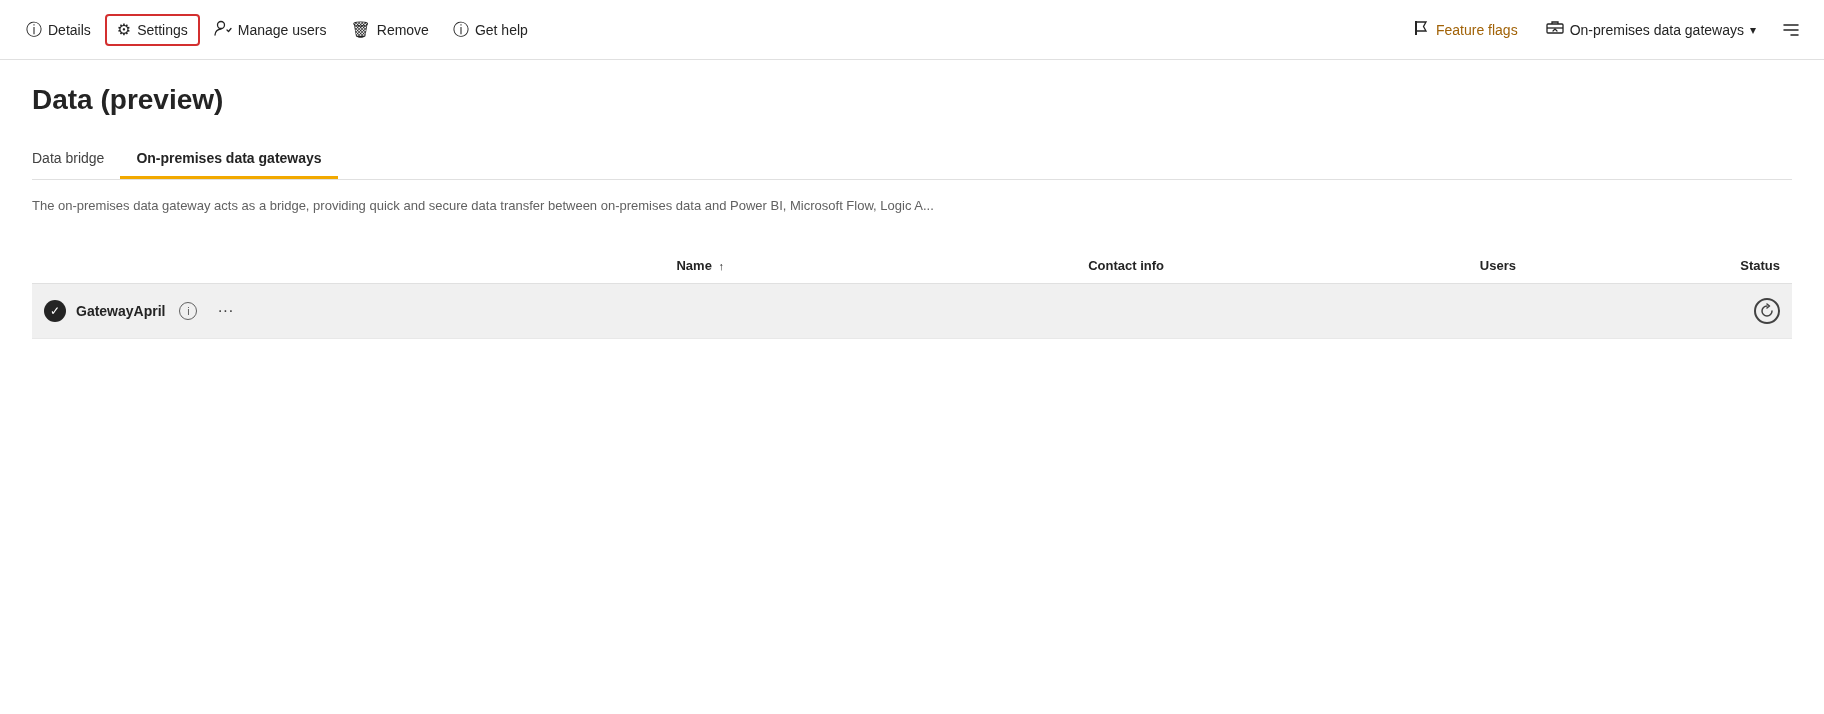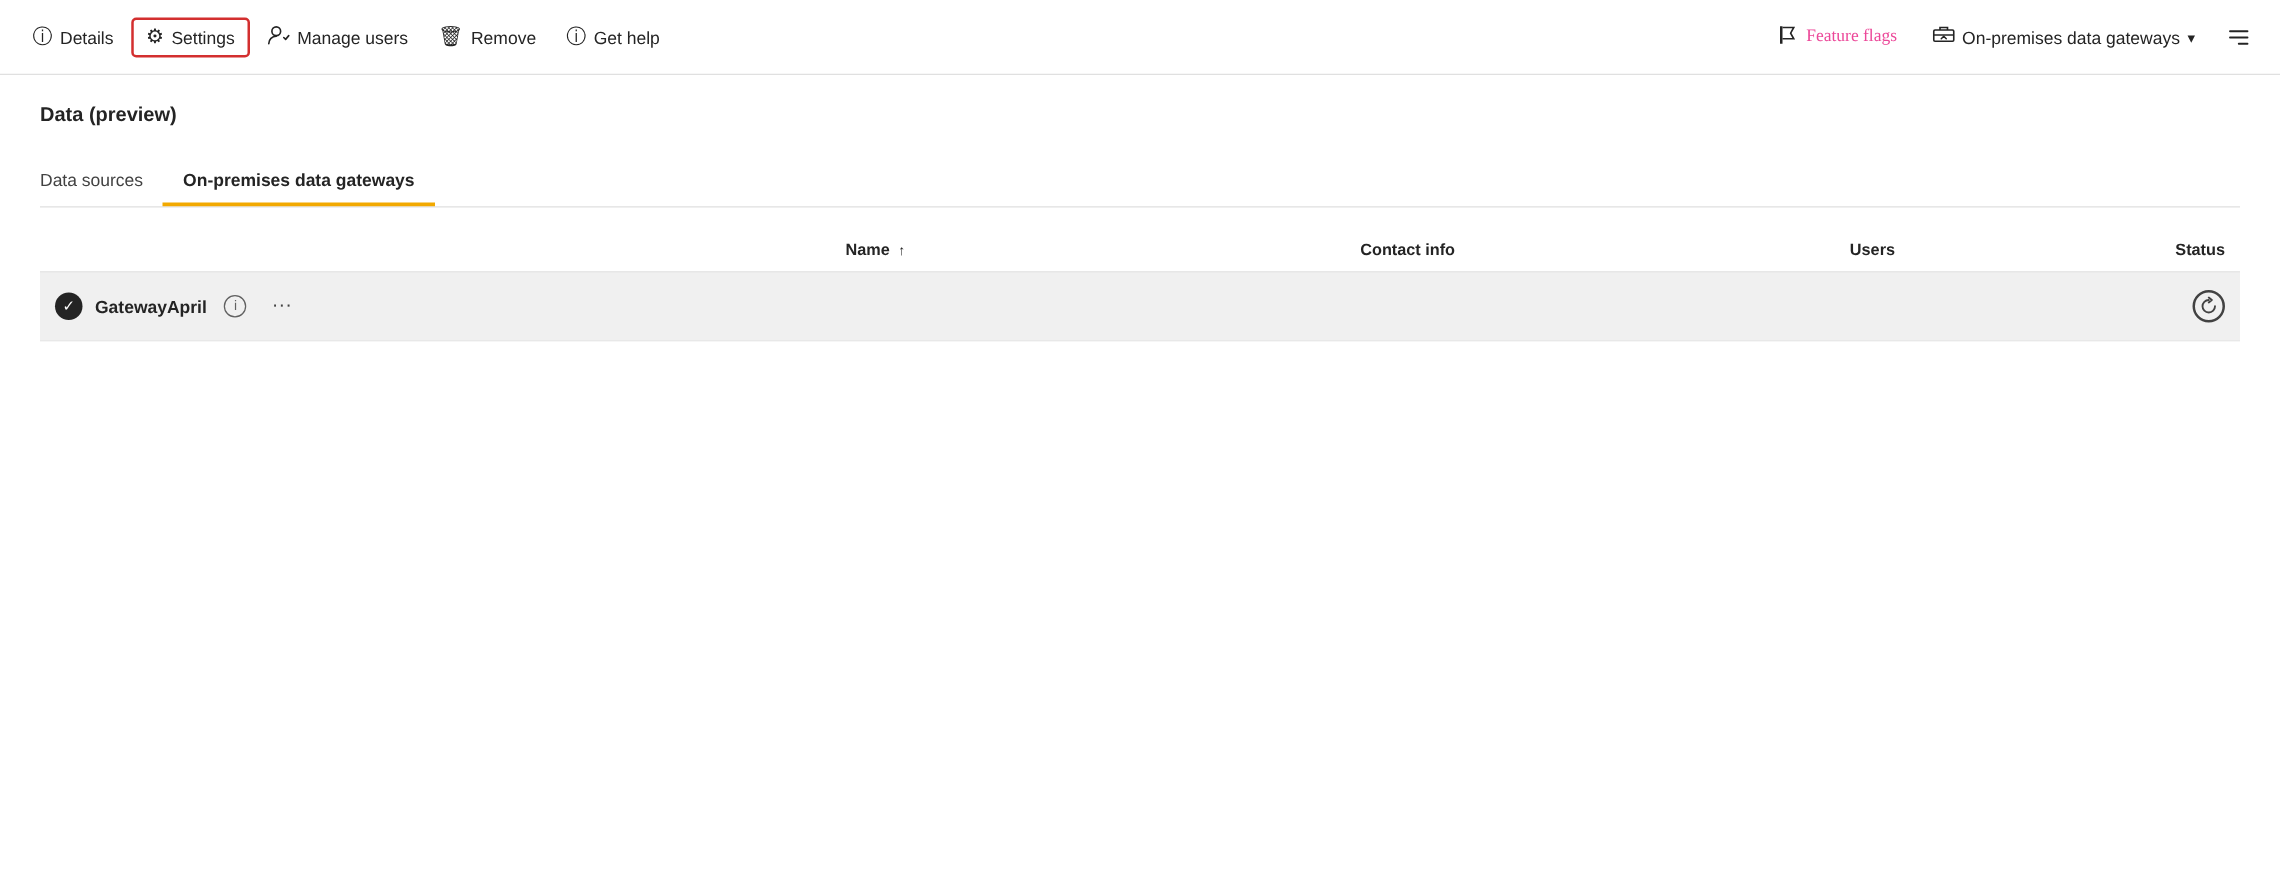--- a/index.html
+++ b/index.html
@@ -47,22 +47,21 @@
       border: 2px solid #d32f2f;
       border-radius: 4px;
     }
     .toolbar-btn .icon {
       font-size: 16px;
       line-height: 1;
     }
 
     
     .toolbar-right .toolbar-btn {
-      color: #ec4899;
-      font-family: Liberation Serif, serif;
+      color: #a16207;
     }
     .dropdown-btn {
       display: flex;
       align-items: center;
       gap: 6px;
       padding: 6px 10px;
       border: none;
       background: none;
       cursor: pointer;
       font-size: 14px;
@@ -71,21 +70,21 @@
     .dropdown-btn .chevron {
       font-size: 12px;
     }
 
     
     .main-content {
       padding: 24px 32px;
     }
 
     .page-title {
-      font-size: 16px;
+      font-size: 28px;
       font-weight: 600;
       margin-bottom: 24px;
       color: #242424;
     }
 
     
     .tabs {
       display: flex;
       gap: 0;
       border-bottom: 1px solid #e0e0e0;
@@ -301,27 +300,28 @@
     </button>
   </div>
 </div>
 
 <div class="main-content">
 
   <h1 class="page-title">Data (preview)</h1>
 
   <div class="tabs">
     <button class="tab">
-      <span>Data sources</span>
+      <span>Data bridge</span>
     </button>
     <button class="tab active">
       <span>On-premises data gateways</span>
     </button>
   </div>
 
+  <p class="description">The on-premises data gateway acts as a bridge, providing quick and secure data transfer between on-premises data and Power BI, Microsoft Flow, Logic A...</p>
 
   <table class="data-table">
     <thead>
       <tr>
         <th class="col-name">
           <span>Name</span>
           <span class="sort-arrow">↑</span>
         </th>
         <th class="col-contact">
           <span>Contact info</span>

